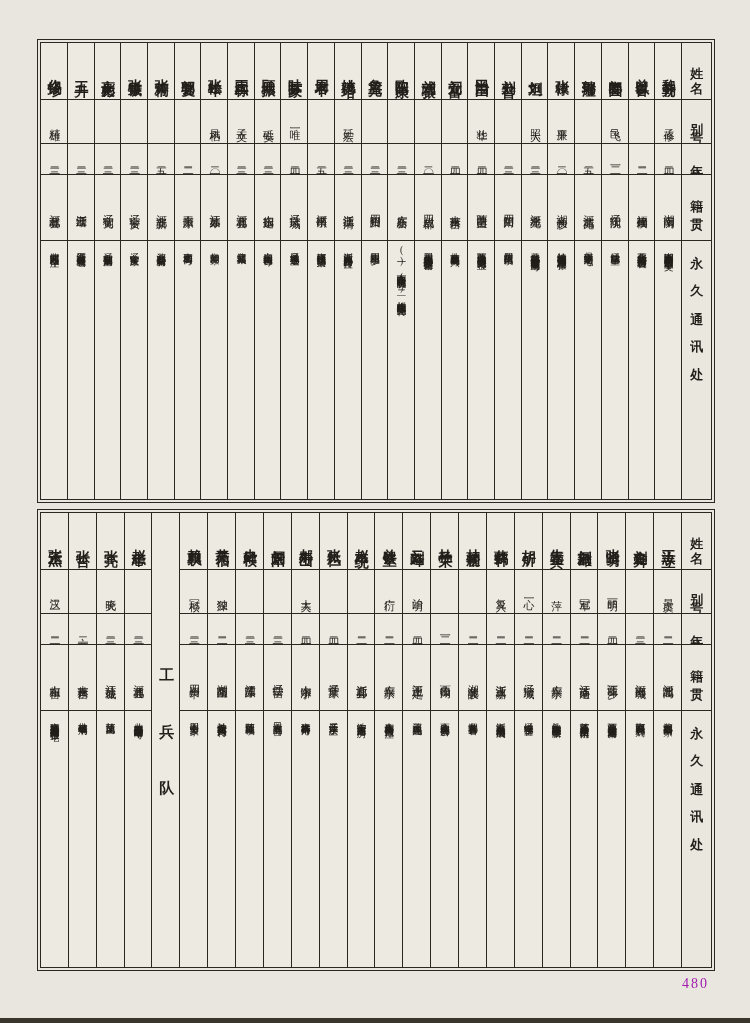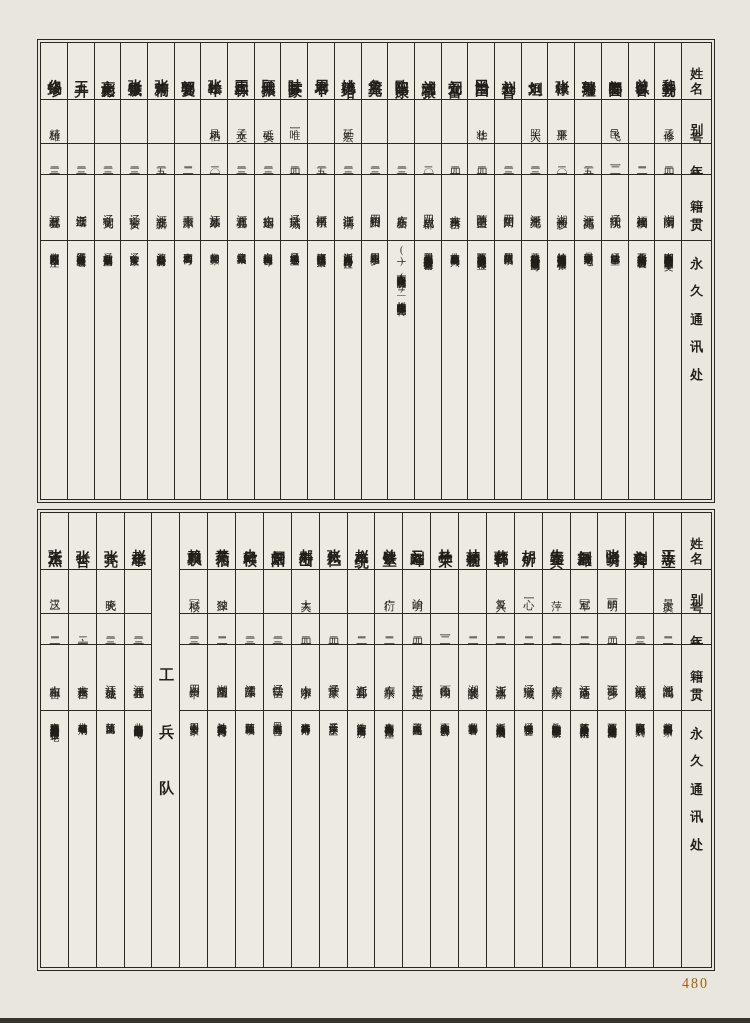--- a/index.html
+++ b/index.html
@@ -64,21 +64,21 @@
   .hl-alias  { letter-spacing: 9px; }
   .hl-age    { letter-spacing: 4px; }
   .hl-native { letter-spacing: 18px; }
   .hl-addr   { letter-spacing: 28px; }
 
   .group-col { justify-content: center; align-items: center; }
   .group-label { font-size: 15px; font-weight: 700; letter-spacing: 56px; }
 
   .page-number {
     position: absolute; left: 682px; top: 976px;
-    font-size: 14px; letter-spacing: 2px; color: #a16207;
+    font-size: 14px; letter-spacing: 2px; color: #a21caf;
   }
 </style>
 </head>
 <body>
 
 <div class="sheet">
 
   <section class="rtable top">
     <div class="col header-col">
       <div class="cell c-name">

